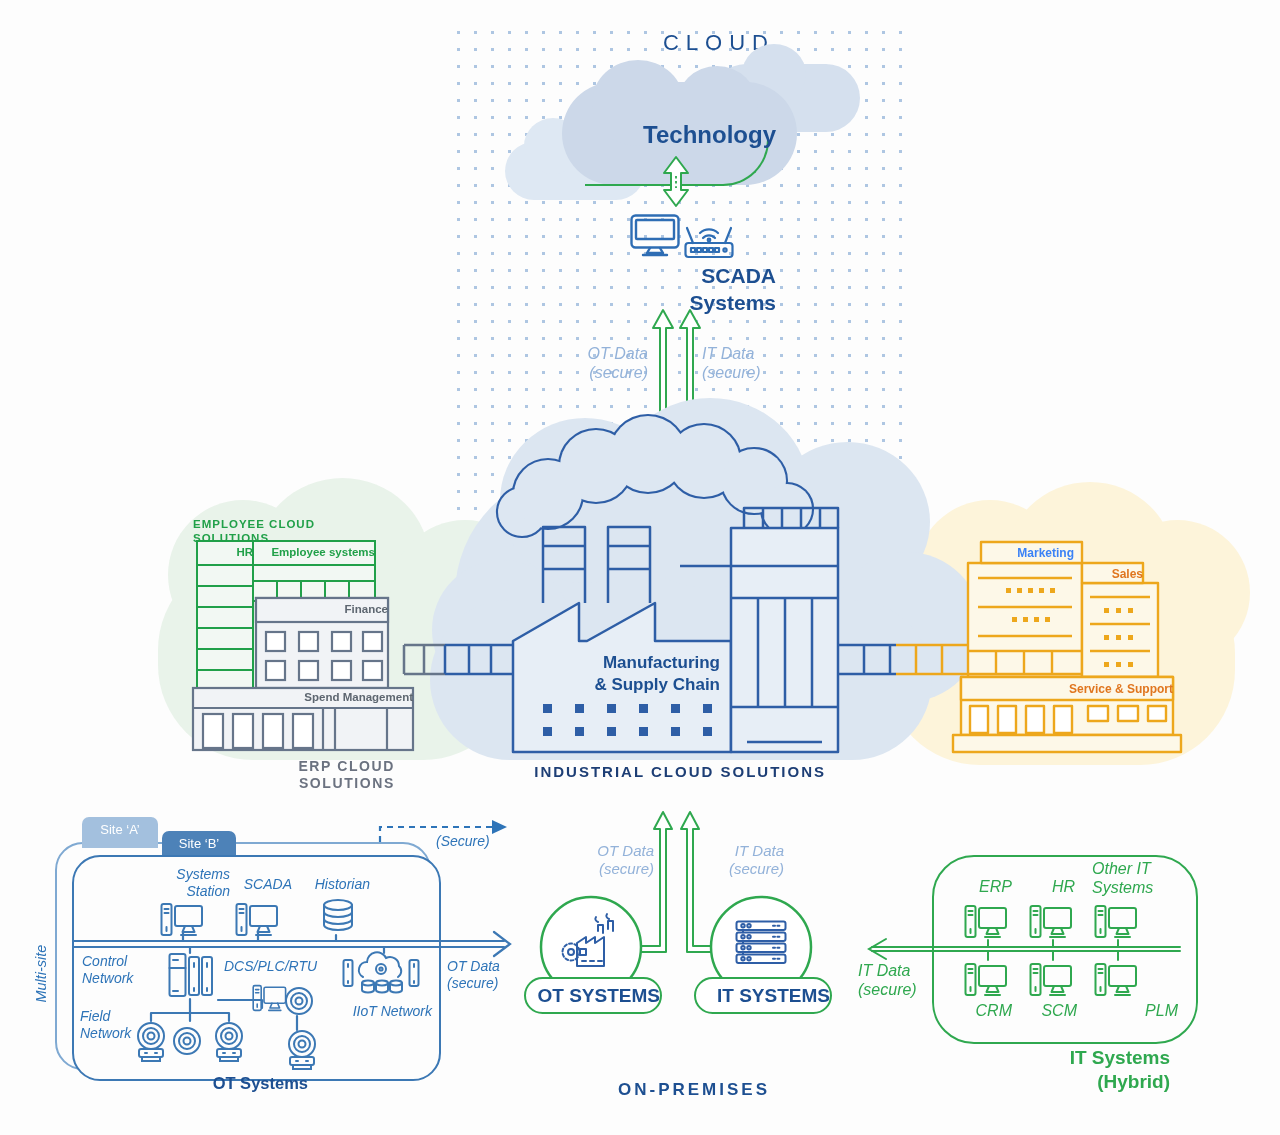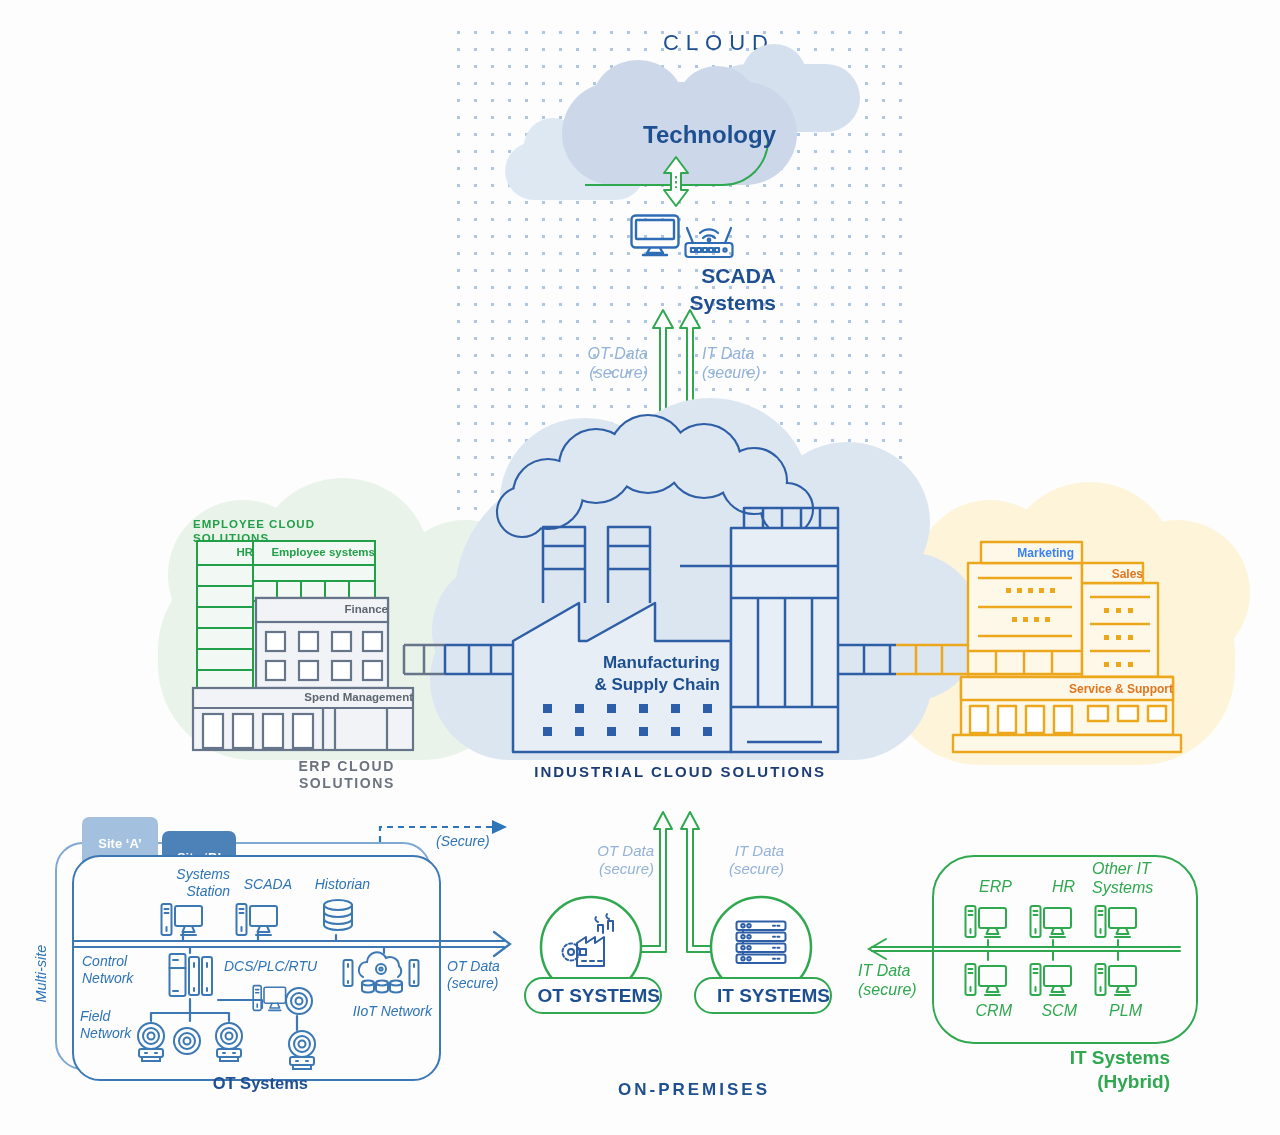--- a/index.html
+++ b/index.html
@@ -12,22 +12,22 @@
   .bold{font-weight:bold}
   .ital{font-style:italic}
   .blue-lab{color:#2e74b8;font-style:italic;font-size:13.5px}
   .skyblue-lab{color:#93b2d9;font-style:italic;font-size:16px}
   .green-lab{color:#2fa84f;font-style:italic;font-size:16px}
   .cap{font-weight:bold;letter-spacing:1.6px;font-size:12px}
   .blob{position:absolute;border-radius:50%}
   .rrect{position:absolute}
   .dots{position:absolute;background-image:radial-gradient(circle,#8cafd6 1.5px,transparent 1.8px);
         background-size:17px 17px;opacity:.7}
-  .tab{position:absolute;color:#fff;font-weight:bold;font-size:13px;text-align:center;
-       border-radius:7px 7px 0 0;padding-top:19px}
+  .tab{position:absolute;color:#fff;font-weight:normal;font-size:13px;text-align:center;
+       border-radius:7px 7px 0 0;padding-top:5px}
   svg{overflow:visible}
 </style>
 </head>
 <body>
 
 <div id="canvas">
 
   <svg width="0" height="0" style="position:absolute" aria-hidden="true">
     <defs>
       <g id="i-pc" stroke="currentColor" fill="none" stroke-width="2" stroke-linecap="round" stroke-linejoin="round">
@@ -462,19 +462,19 @@
   <div class="lbl green-lab" style="left:1092px;top:860px;width:80px">
     <div>Other IT</div>
       <div>Systems</div>
   </div>
   <div class="lbl green-lab" style="left:858px;top:962px;width:80px">
     <div>IT Data</div>
       <div>(secure)</div>
   </div>
   <div class="lbl ctr green-lab" style="left:964px;top:1002px;width:48px"><span>CRM</span></div>
   <div class="lbl ctr green-lab" style="left:1029px;top:1002px;width:48px"><span>SCM</span></div>
-  <div class="lbl ctr green-lab" style="left:1094px;top:1002px;width:48px"><span>PLM</span></div>
+  <div class="lbl ctr green-lab" style="left:1130px;top:1002px;width:48px"><span>PLM</span></div>
   <div class="lbl ctr bold" style="left:1000px;top:1046px;width:170px;font-size:19px;color:#2fa84f;line-height:1.25">
     <div>IT Systems</div>
       <div>(Hybrid)</div>
   </div>
 
 </div>
 
 </body></html>

